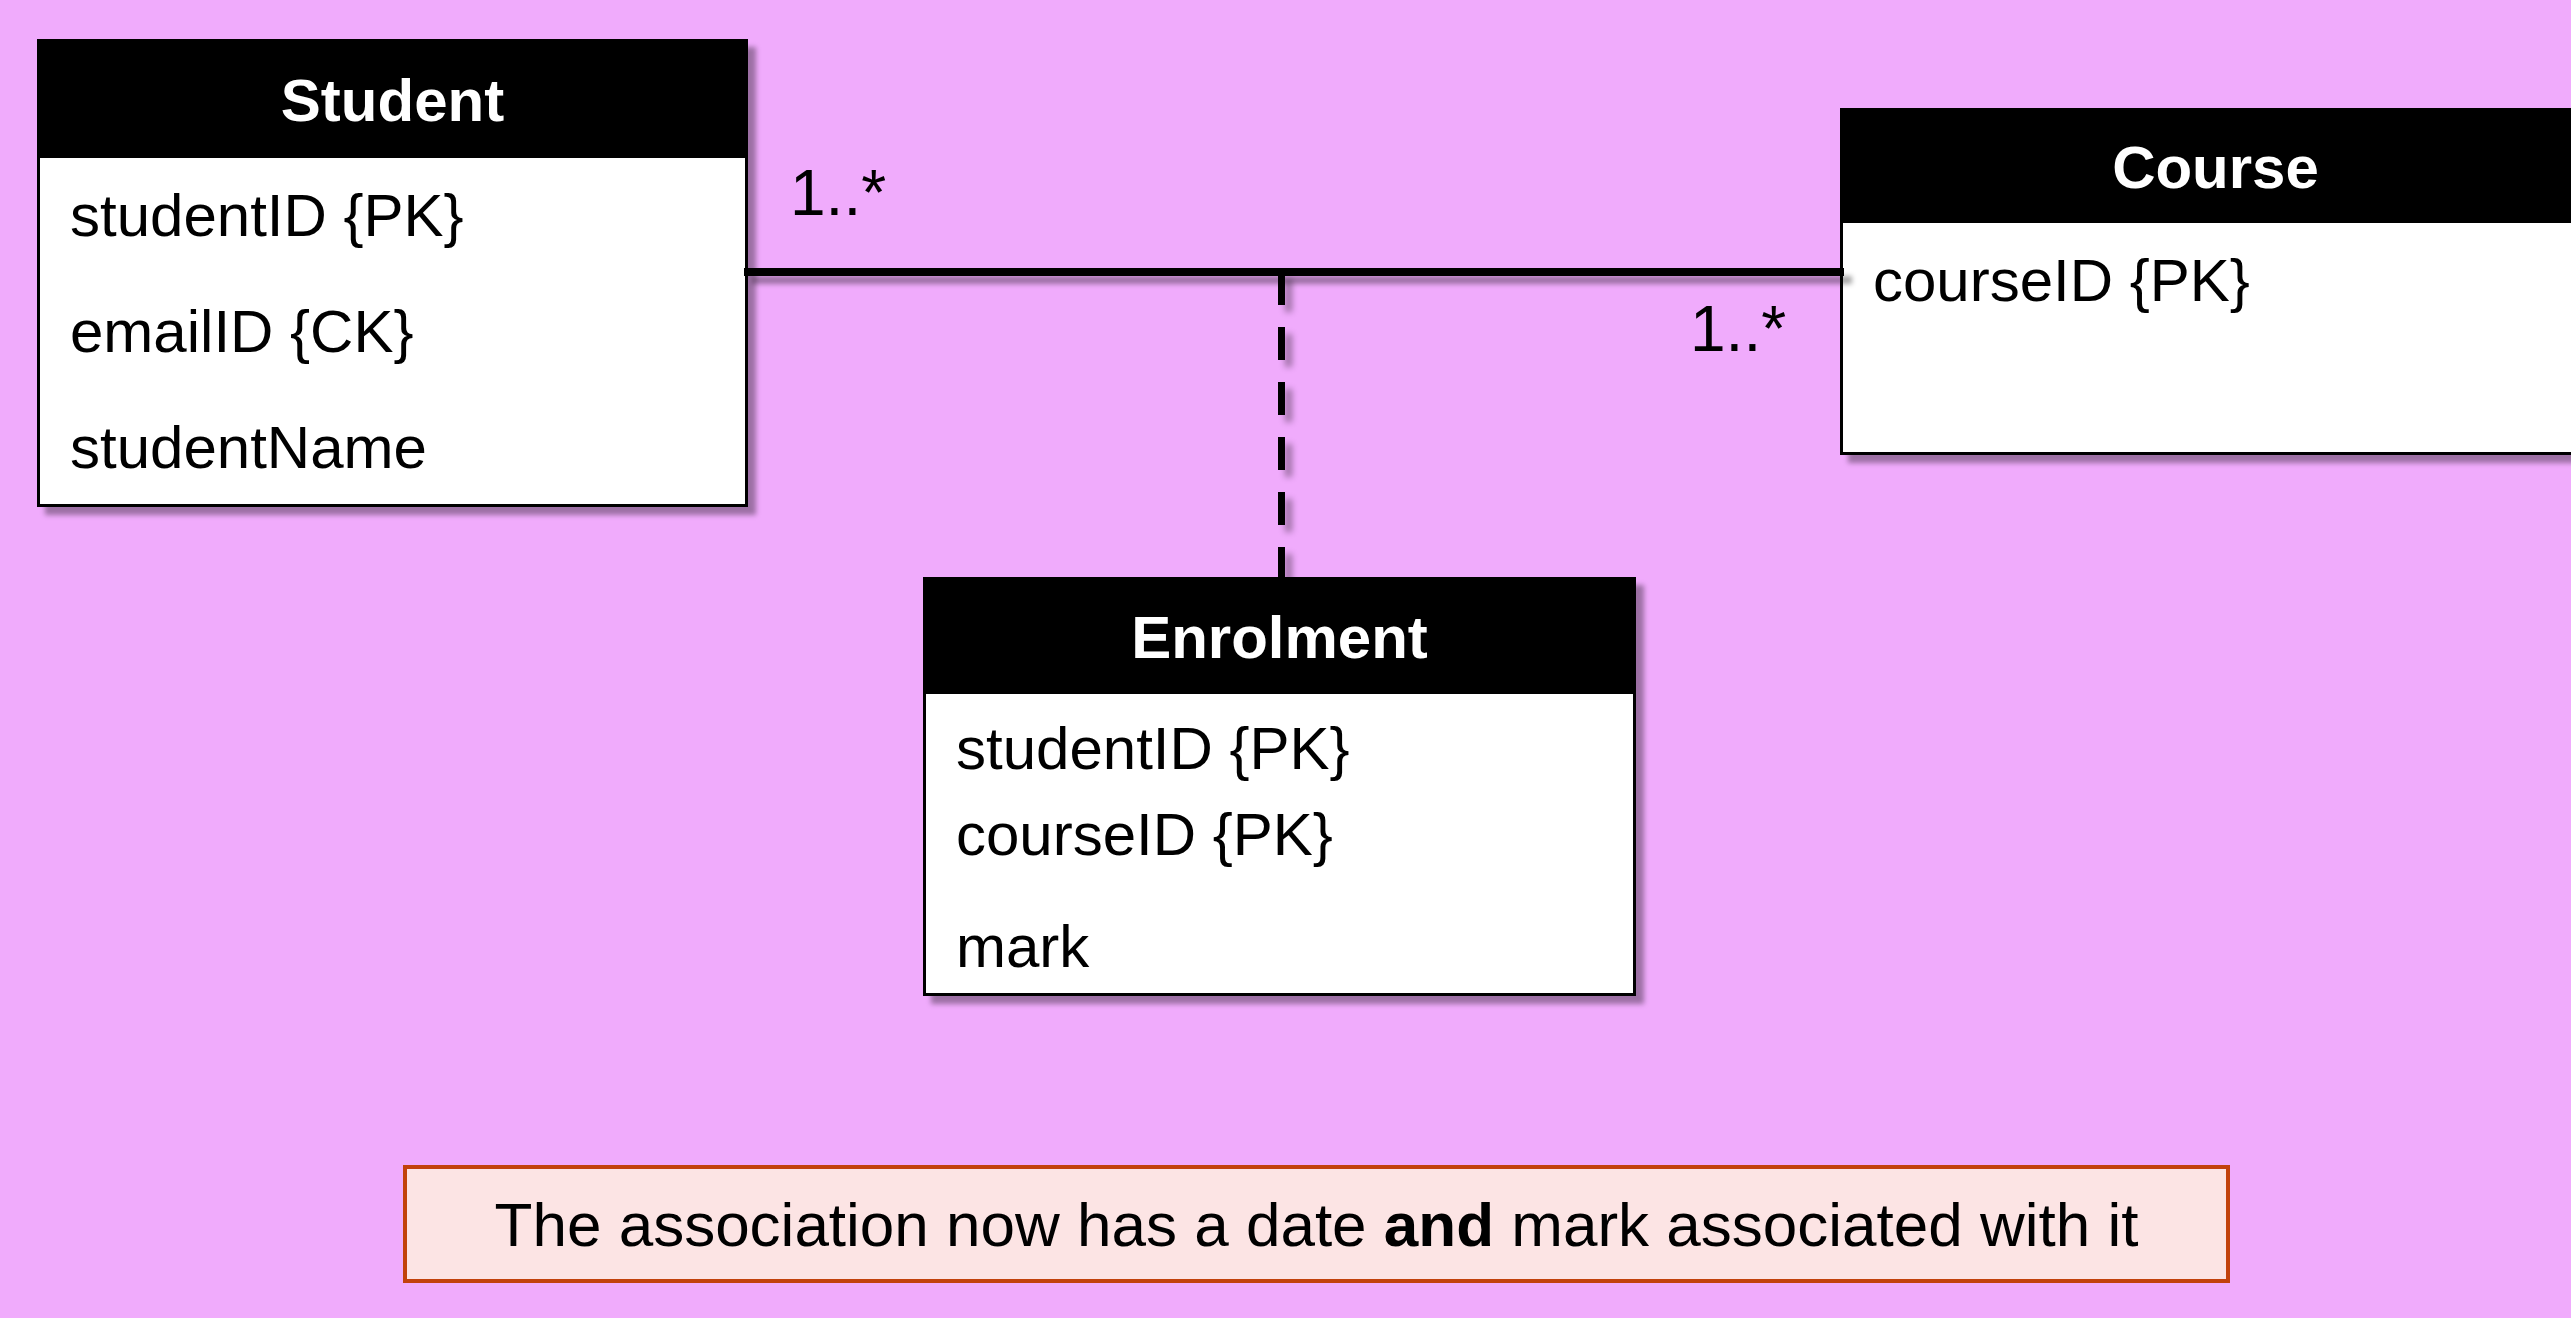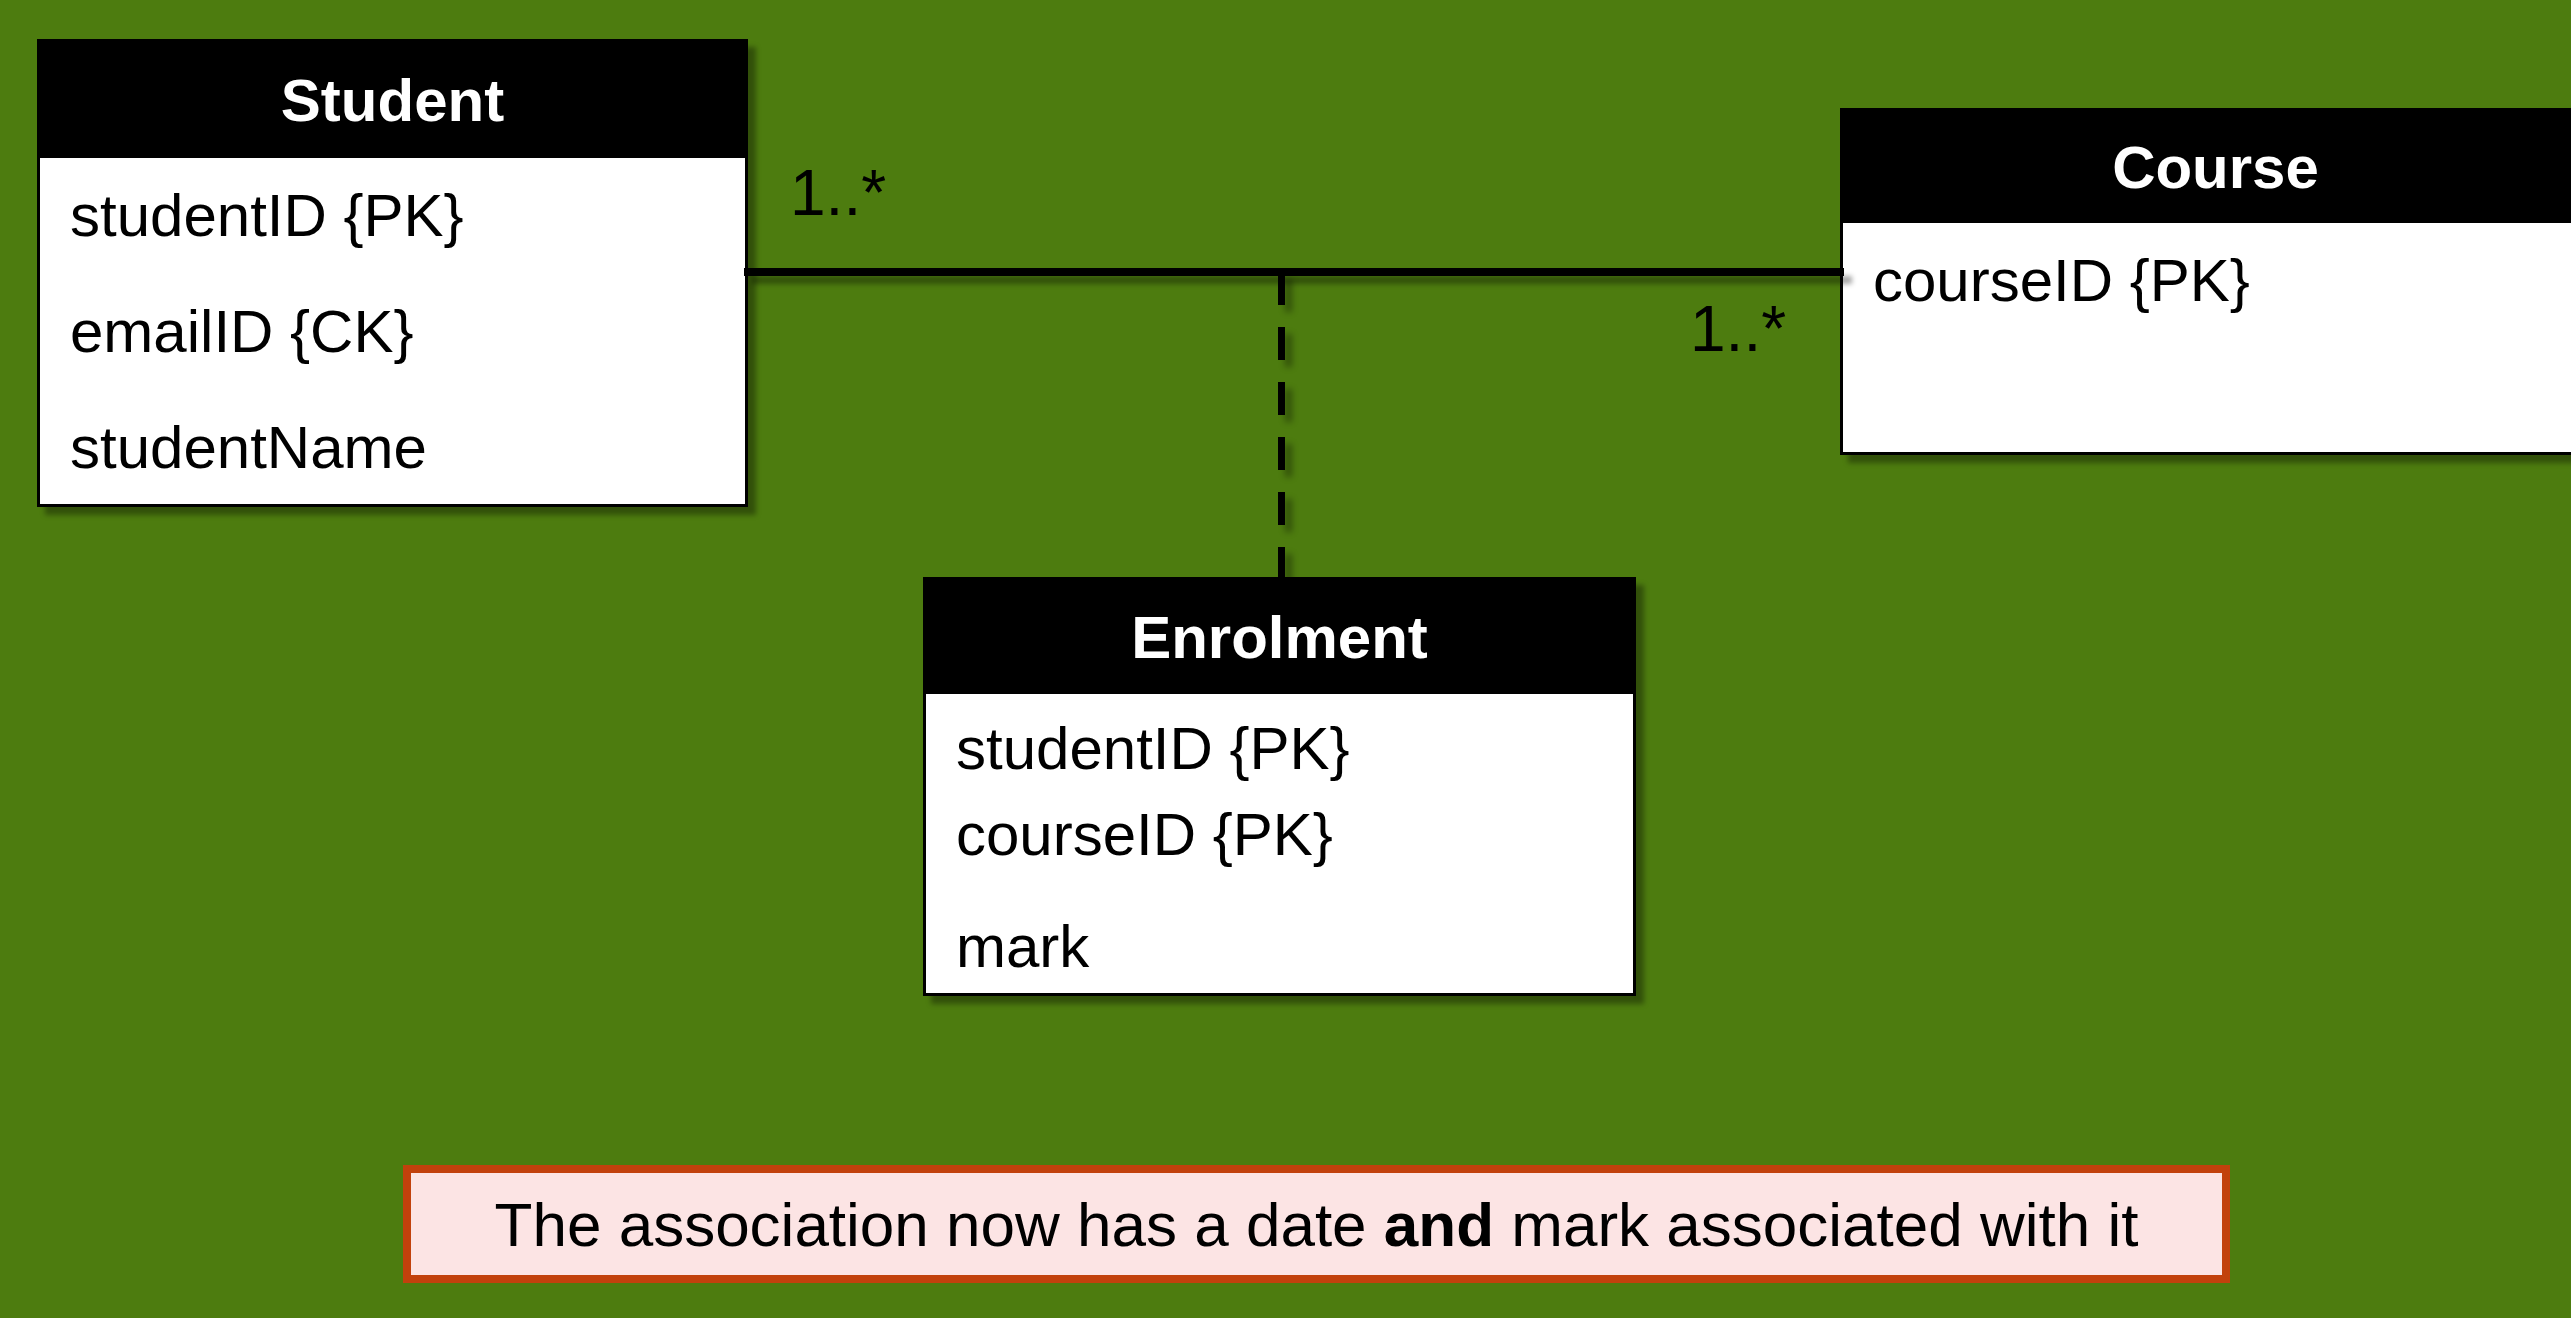--- a/index.html
+++ b/index.html
@@ -1,20 +1,20 @@
 <!DOCTYPE html>
 <html><head>
 <meta charset="utf-8">
 <style>
   html, body { margin: 0; padding: 0; background: #ffffff; }
   .canvas {
     position: relative;
     width: 2571px;
     height: 1318px;
-    background: #4d7c0f;
+    background: #f0abfc;
     font-family: "Liberation Sans", "DejaVu Sans", sans-serif;
     color: #000;
     overflow: hidden;
   }
   .entity {
     position: absolute;
     box-sizing: border-box;
     background: #ffffff;
     border: 3px solid #000000;
     box-shadow: 8px 8px 5px rgba(0,0,0,0.35);
@@ -71,21 +71,21 @@
   .assoc-name { left: 1128px; top: 162px; }
   .assoc-name .arrow { margin-left: 12px; }
   .mult-right { left: 1690px; top: 297px; }
 
   .note {
     position: absolute;
     box-sizing: border-box;
     left: 403px; top: 1165px;
     width: 1827px; height: 118px;
     background: #fce4e4;
-    border: 8px solid #c2410c;
+    border: 4px solid #c2410c;
     display: flex;
     align-items: center;
     justify-content: center;
   }
   .note-line { font-size: 62px; white-space: nowrap; }
   .note-line b { font-weight: bold; }
 </style>
 </head>
 <body>
 

